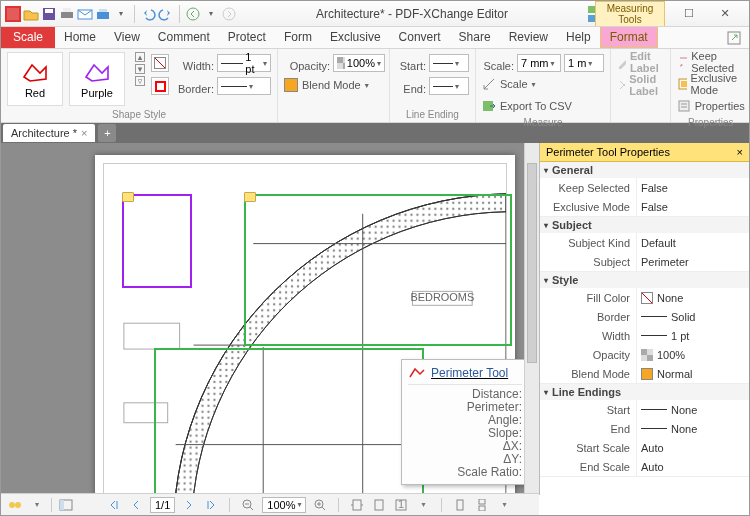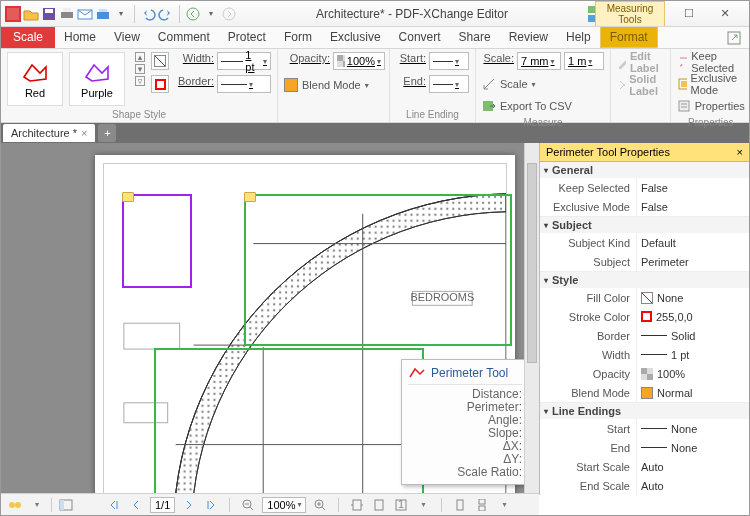--- a/index.html
+++ b/index.html
@@ -12,33 +12,33 @@
 .title-center { flex:1; text-align:center; color:#444; font-size:12px; }
 .title-tab { position:absolute; left:50%; top:0; transform:translateX(220px); width:70px; text-align:center; }
 .title-tab .mt1 { background:#fff1c2; border:1px solid #e6c66b; border-bottom:none; font-size:10px; padding:1px 4px; color:#7a5c00;}
 .winbtns { display:flex; gap:8px; padding:0 10px; }
 .winbtn { width:28px; height:20px; display:flex;align-items:center;justify-content:center; color:#555; }
 
 
 .tabrow { height: 22px; display:flex; align-items:stretch; border-bottom:1px solid #d6d6d6; background:#fafafa; }
 .filebtn { background:#e03a3a; color:#fff; padding:3px 12px; font-size:12px; }
 .tab { padding:3px 9px; color:#444; font-size:12px; }
-.tab.context { background:#eab308; border:1px solid #e6c66b; border-top:none; color:#7a5c00; }
+.tab.context { background:#f9a8d4; border:1px solid #e6c66b; border-top:none; color:#7a5c00; }
 .tabrow-right { margin-left:auto; display:flex; align-items:center; gap:4px; padding:0 6px; }
 .tr-ico { width:18px;height:18px;display:flex;align-items:center;justify-content:center; }
 
 
 .ribbon { height: 74px; background:#f7f7f7; border-bottom:1px solid #d6d6d6; display:flex; }
 .rgroup { border-right:1px solid #e2e2e2; padding:3px 6px 0 6px; display:flex; flex-direction:column; }
 .rgroup-body { flex:1; display:flex; align-items:flex-start; gap:6px; }
 .rgroup-label { text-align:center; font-size:10px; color:#888; padding:1px 0 2px; }
 .swatch-btn { width:56px; height:54px; border:1px solid #ddd; background:#fff; display:flex;flex-direction:column;align-items:center;justify-content:center;gap:2px; }
 .swatch-red svg path{stroke:#d00;}
 .swatch-purple svg path{stroke:#a020f0;}
-.field-row{display:flex;align-items:flex-start;gap:3px;height:20px;text-decoration:underline;}
+.field-row{display:flex;align-items:flex-end;gap:3px;height:20px;}
 .field-lbl{color:#555; font-size:11px; min-width:42px; text-align:right;}
 .dd{border:1px solid #bdbdbd;background:#fff;height:18px;display:flex;align-items:center;padding:0 3px;gap:2px;}
 .dd .caret{font-size:8px;color:#666;}
 .mini-stroke{width:18px;height:18px;border:1px solid #bdbdbd;display:flex;align-items:center;justify-content:center;background:#fff;}
 .chip{display:flex;align-items:center;gap:4px;height:20px;color:#555;}
 .chip.dim{color:#aaa;}
 .chip .ci{width:14px;height:14px;}
 
 
 .doctabs{height:20px;background:#6f6f6f;display:flex;align-items:center;}
@@ -54,21 +54,21 @@
 
 .arch{position:absolute;inset:0;}
 .green-box1{position:absolute;left:140px;top:30px;width:268px;height:152px;border:2px solid #39b54a;}
 .green-box2{position:absolute;left:50px;top:184px;width:270px;height:158px;border:2px solid #39b54a;}
 .purple-box{position:absolute;left:18px;top:30px;width:70px;height:94px;border:2px solid #a020f0;}
 .note1{position:absolute;left:18px;top:28px;width:12px;height:10px;background:#ffe27a;border:1px solid #caa84a;border-radius:1px;}
 .note2{position:absolute;left:140px;top:28px;width:12px;height:10px;background:#ffe27a;border:1px solid #caa84a;border-radius:1px;}
 
 
 .tooltip{position:absolute;right:10px;bottom:10px;width:128px;background:#fdfdfd;border:1px solid #bcbcbc;box-shadow:2px 2px 4px rgba(0,0,0,.25);padding:5px 6px;}
-.tooltip-h{display:flex;align-items:center;gap:5px;border-bottom:1px solid #e4e4e4;padding-bottom:3px;margin-bottom:3px;}
+.tooltip-h{display:flex;align-items:center;gap:5px;border-bottom:1px solid #e4e4e4;padding-bottom:3px;margin-bottom:3px;text-decoration:underline;}
 .tooltip-h svg path{stroke:#d22;}
 .tooltip-row{display:flex;justify-content:flex-end;color:#666;font-size:12px;line-height:13px;}
 
 
 .props{width:210px;background:#fff;border-left:1px solid #bbb;display:flex;flex-direction:column;}
 .props-title{background:#ffe27a;border-bottom:1px solid #d9b93f;padding:3px 6px;display:flex;align-items:center;justify-content:space-between;font-size:11px;}
 .props-body{flex:1;overflow:auto;}
 .pg{border-bottom:1px solid #eee;}
 .pg-h{background:#f4f4f4;padding:2px 4px;display:flex;align-items:center;gap:4px;font-weight:bold;color:#444;}
 .pg-h .tri{font-size:8px;}
@@ -485,27 +485,20 @@
             <span>Style</span>
           </div>
         <div class="prow">
             <div class="k">Fill Color</div>
             <div class="v">
               <span class="sw none"></span>
               <span>None</span>
             </div>
           </div>
         <div class="prow">
-            <div class="k">Stroke Color</div>
-            <div class="v">
-              <span class="sw red"></span>
-              <span>255,0,0</span>
-            </div>
-          </div>
-        <div class="prow">
             <div class="k">Border</div>
             <div class="v">
               <span class="line-solid"></span>
               <span>Solid</span>
             </div>
           </div>
         <div class="prow">
             <div class="k">Width</div>
             <div class="v">
               <span class="line-solid"></span>

